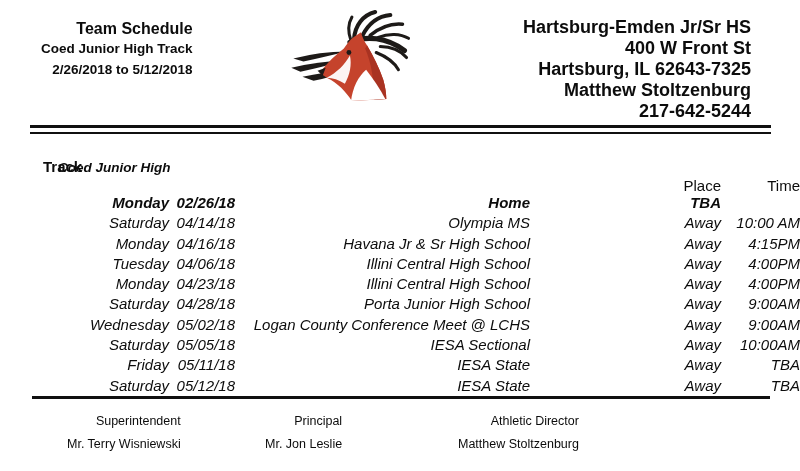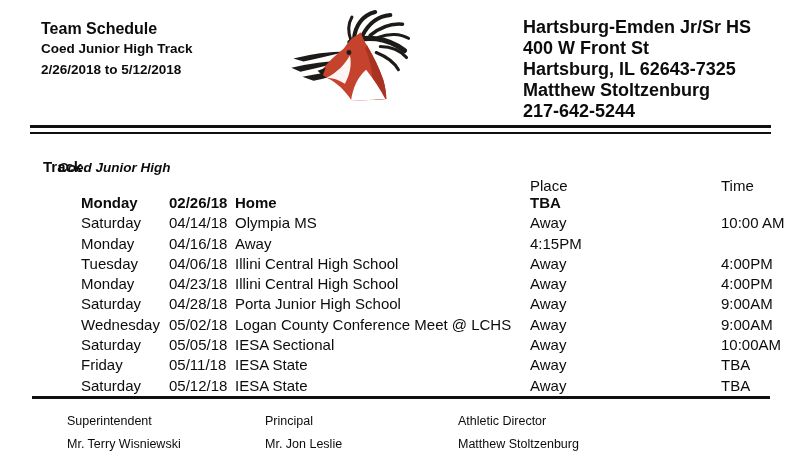--- a/index.html
+++ b/index.html
@@ -2,21 +2,21 @@
 <html><head>
 <meta charset="utf-8">
 <style>
   html, body { margin:0; padding:0; background:#ffffff; }
   body {
     width:800px; height:471px;
     font-family:"Liberation Sans", sans-serif;
     color:#0c0c0c;
     -webkit-font-smoothing:antialiased;
   }
-  .page { position:relative; width:800px; height:471px; background:#ffffff; overflow:hidden; }
+  .page { position:relative; width:800px; height:471px; background:#ffffff; overflow:hidden;text-align:right; }
 
   
   .block-left { position:absolute; left:41px; top:19px; }
   .bl-title { font-size:16px; font-weight:700; line-height:19px; }
   .bl-sub   { font-size:13.5px; font-weight:700; line-height:17px; margin-top:2px; }
   .bl-dates { font-size:13.5px; font-weight:700; line-height:17px; margin-top:4px; }
 
   .logo-wrap { position:absolute; left:291px; top:6px; width:132px; height:96px; }
   .logo-wrap svg { display:block; width:100%; height:100%; }
 
@@ -32,21 +32,21 @@
   .section-title { position:absolute; left:43px; top:138px; font-size:15px; font-weight:700;margin-top:20px; }
   .section-sub   { position:absolute; left:58px; top:160px; font-size:13.5px; font-weight:700; font-style:italic; }
 
   
   .table { position:absolute; left:81px; top:179px; width:719px; font-size:15px; }
   .thead, .trow {
     display:grid;
     grid-template-columns:88px 66px 295px 191px 79px;
   }
   .thead { height:14px; line-height:13px; font-weight:400; }
-  .trow  { height:20.3px; line-height:20.3px; }
+  .trow  { height:20.3px; line-height:20.3px;font-style:italic; }
   .trow.bold { font-weight:700; }
   .cell { overflow:visible; white-space:nowrap; }
 
   
   .footer-col { position:absolute; top:414px; font-size:12.5px; }
   .footer-col.c0 { left:67px; }
   .footer-col.c1 { left:265px; }
   .footer-col.c2 { left:458px; }
   .fc-label { font-weight:400; line-height:14px; }
   .fc-name  { font-weight:400; margin-top:9px; line-height:14px; }
@@ -132,20 +132,21 @@
       <span class="cell day">Saturday</span>
       <span class="cell date">04/14/18</span>
       <span class="cell event">Olympia MS</span>
       <span class="cell place">Away</span>
       <span class="cell time">10:00 AM</span>
     </div>
 
     <div class="trow">
       <span class="cell day">Monday</span>
       <span class="cell date">04/16/18</span>
+      <span class="cell event">Havana Jr &amp; Sr High School</span>
       <span class="cell place">Away</span>
       <span class="cell time">4:15PM</span>
     </div>
 
     <div class="trow">
       <span class="cell day">Tuesday</span>
       <span class="cell date">04/06/18</span>
       <span class="cell event">Illini Central High School</span>
       <span class="cell place">Away</span>
       <span class="cell time">4:00PM</span>

